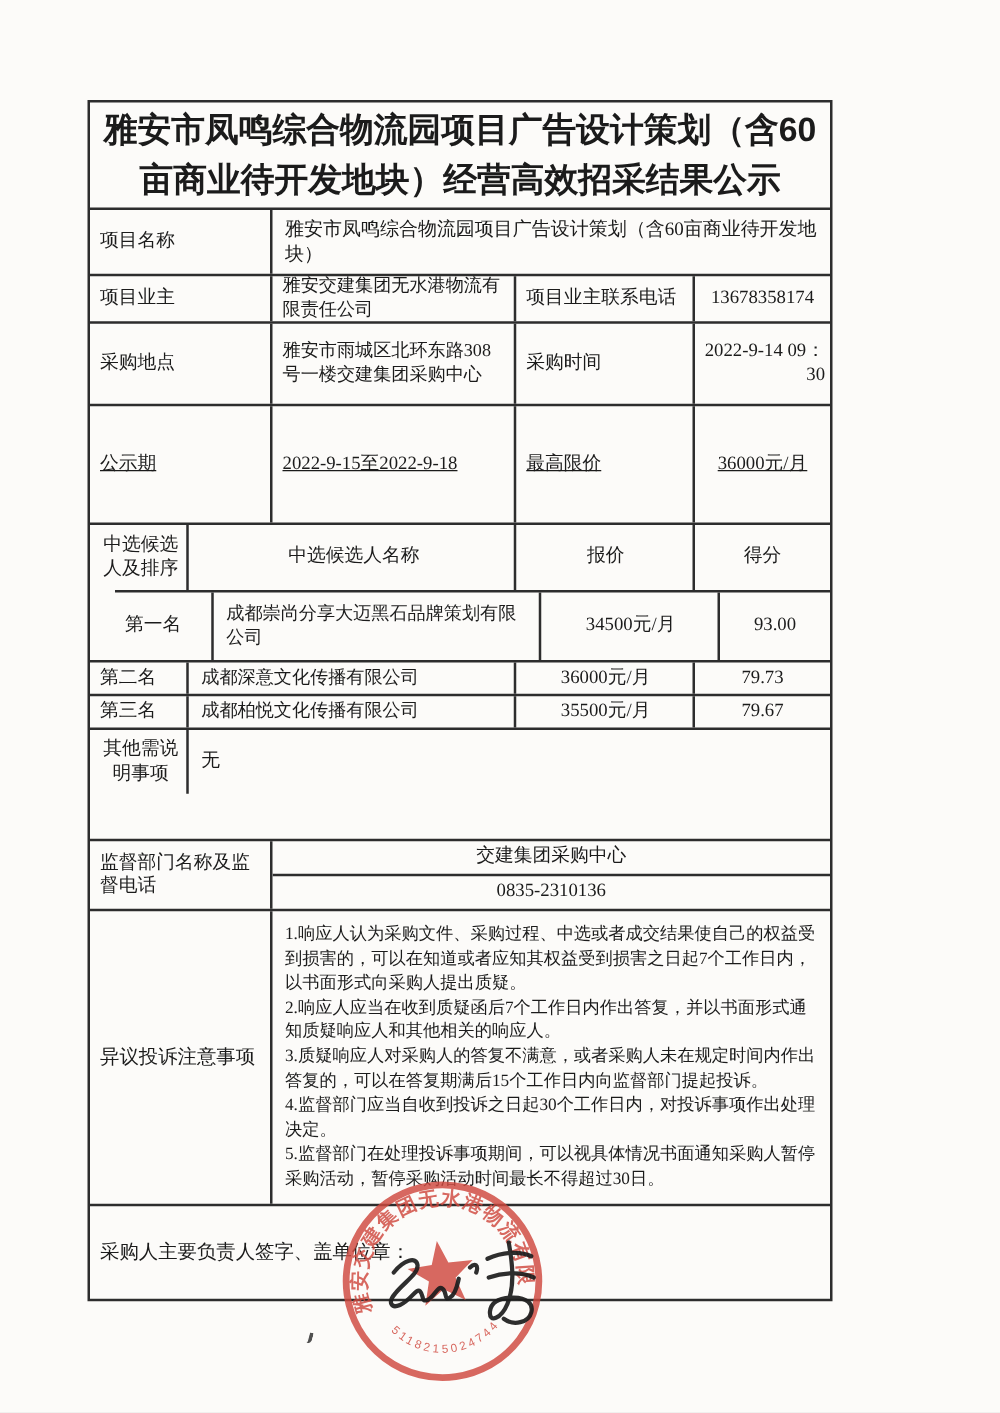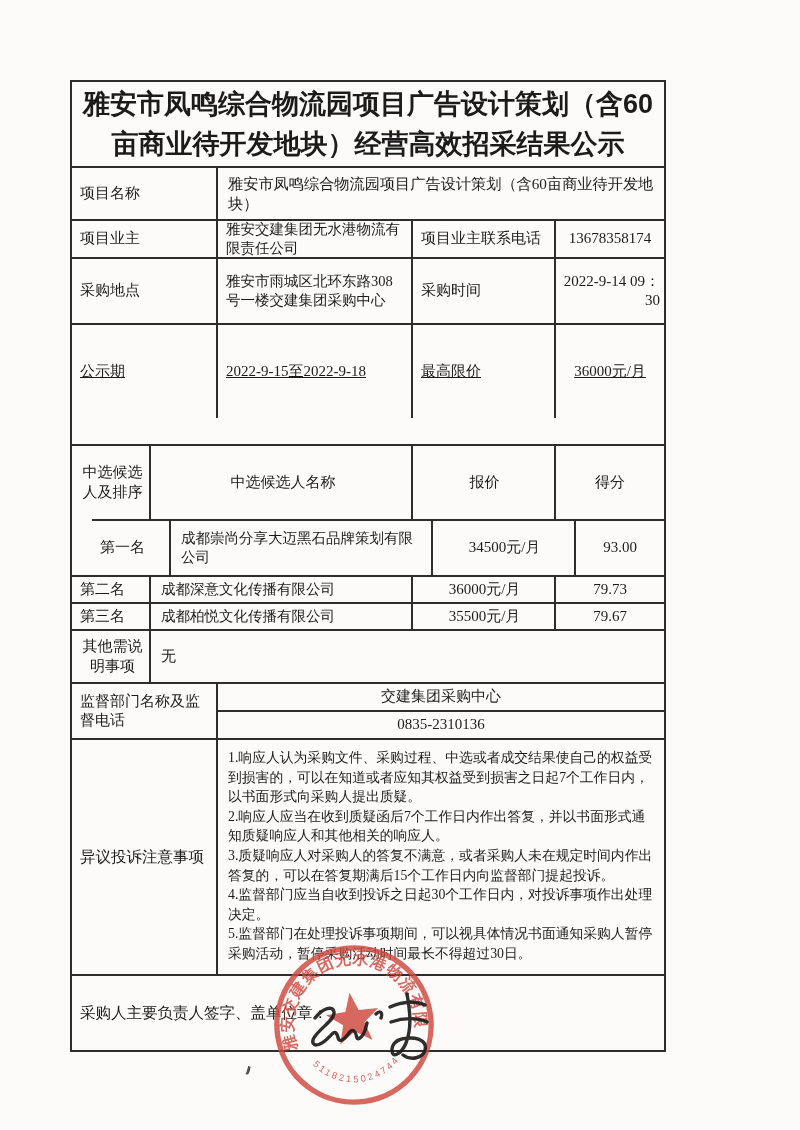--- a/index.html
+++ b/index.html
@@ -32,22 +32,22 @@
   .c-mid{width:195px;padding:3px 6px 3px 8px;}
   .c-sub{width:143px;padding:3px 6px 3px 8px;}
   .c-last{flex:1 1 auto;justify-content:center;text-align:right;padding:3px 4px;}
   .c-rank{width:77px;padding:2px 4px 2px 8px;}
   .c-name{width:262px;padding:3px 6px 3px 10px;}
   .c-wide{flex:1 1 auto;padding:3px 6px 3px 10px;}
   .center{justify-content:center;text-align:center;}
   
   .r-title{height:84px;}
   .r1{height:53px;} .r2{height:38px;} .r3{height:66px;} .r4{height:95px;text-decoration:underline;}
-  .r5{height:75px;margin-top:26px;} .r6{height:56px;margin-left:20px;} .r7{height:27px;} .r8{height:27px;}
-  .r9{height:53px;} .r10{height:56px;} .r11{height:236px;} .r12{height:76px;}
+  .r5{height:54px;} .r6{height:56px;margin-left:20px;} .r7{height:27px;} .r8{height:27px;}
+  .r9{height:53px;} .r10{height:56px;margin-top:36px;} .r11{height:236px;} .r12{height:76px;}
 
   .title-cell{
     flex:1 1 auto;justify-content:center;text-align:center;
     font-family:"Liberation Sans","DejaVu Sans",sans-serif;
     font-weight:700;font-size:27px;line-height:1.5;
     padding:2px 10px;
   }
   .doc-table{font-size:15px;line-height:1.3;}
   .fs-small{font-size:14.5px;}
   .stacked{flex:1 1 auto;display:flex;flex-direction:column;padding:0;align-items:stretch;}

